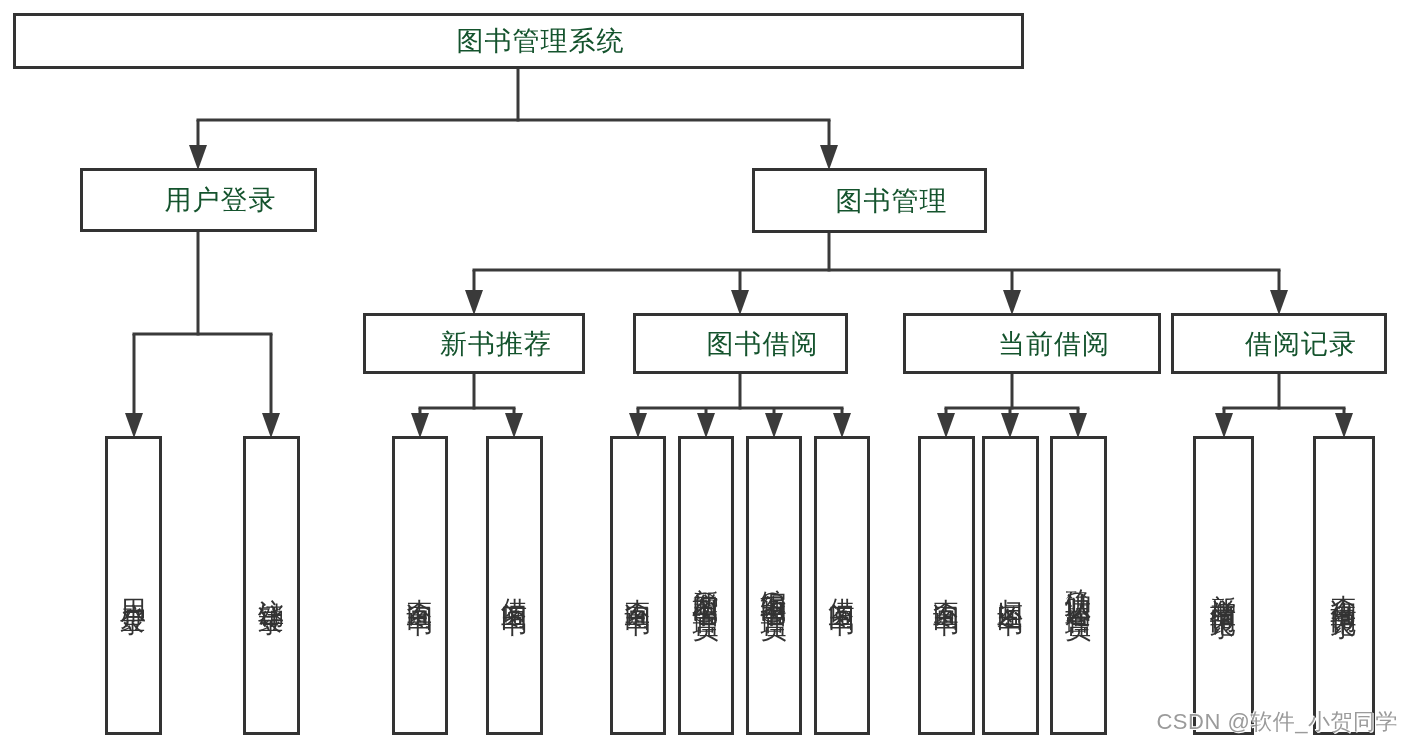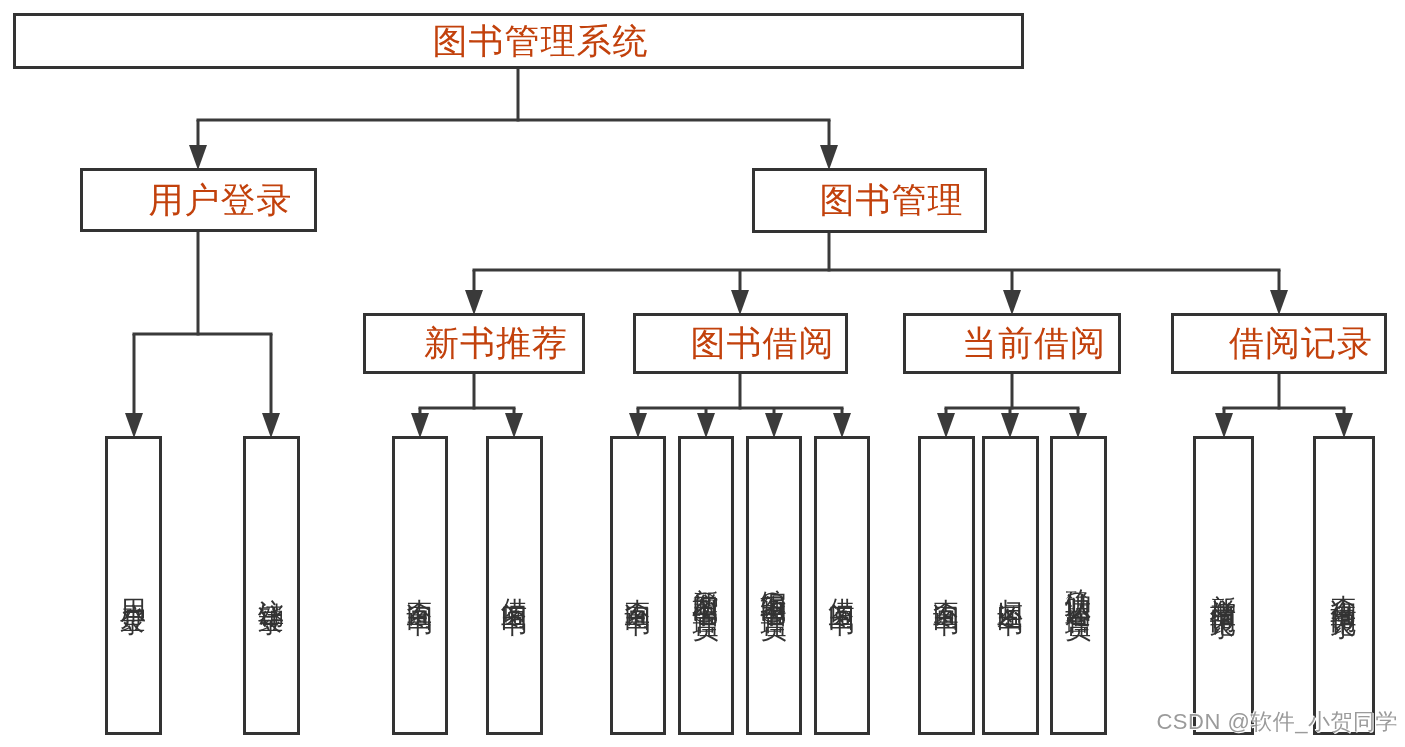--- a/index.html
+++ b/index.html
@@ -10,22 +10,22 @@
     font-family:"Liberation Sans", sans-serif;
     overflow:hidden;
   }
   .connectors{position:absolute;left:0;top:0;width:1405px;height:747px;}
   .node{
     position:absolute;
     box-sizing:border-box;
     border:3px solid #333333;
     background:#ffffff;
     display:flex;align-items:center;justify-content:center;
-    color:#c2410c;
-    font-size:35px;
+    color:#14532d;
+    font-size:27px;
     letter-spacing:1px;
     z-index:2;
     padding-left:44px;
   }
   .leaf{
     position:absolute;
     box-sizing:border-box;
     border:3px solid #333333;
     background:#ffffff;
     display:flex;align-items:center;justify-content:center;
@@ -132,21 +132,21 @@
   <div class="node" style="left:752px;top:168px;width:235px;height:65px;">
     <span>图书管理</span>
   </div>
 
   <div class="node" style="left:363px;top:313px;width:222px;height:61px;text-align:right;">
     <span>新书推荐</span>
   </div>
   <div class="node" style="left:633px;top:313px;width:215px;height:61px;">
     <span>图书借阅</span>
   </div>
-  <div class="node" style="left:903px;top:313px;width:218px;height:61px;align-items:center;">
+  <div class="node" style="left:903px;top:313px;width:258px;height:61px;align-items:center;">
     <span>当前借阅</span>
   </div>
   <div class="node" style="left:1171px;top:313px;width:216px;height:61px;text-align:right;">
     <span>借阅记录</span>
   </div>
 
   <div class="leaf" style="left:105px;top:436px;width:57px;height:299px;">
     <span class="vtext">用户登录</span>
   </div>
   <div class="leaf" style="left:243px;top:436px;width:57px;height:299px;">

